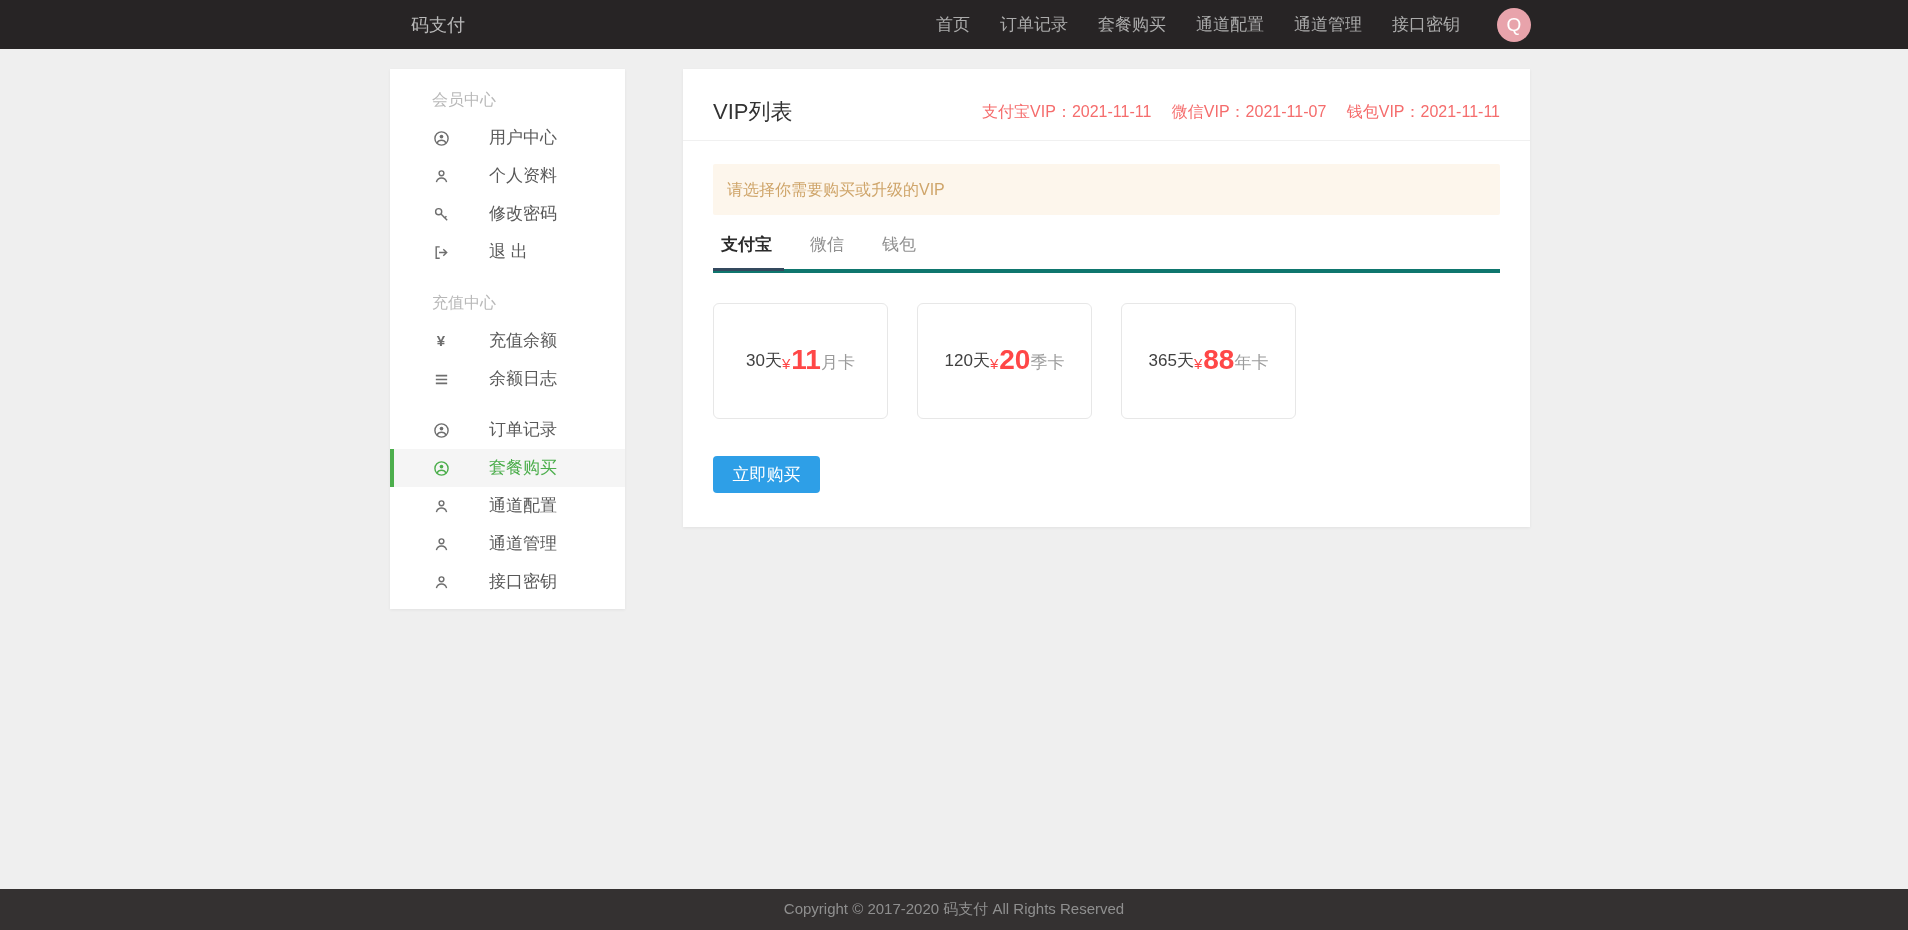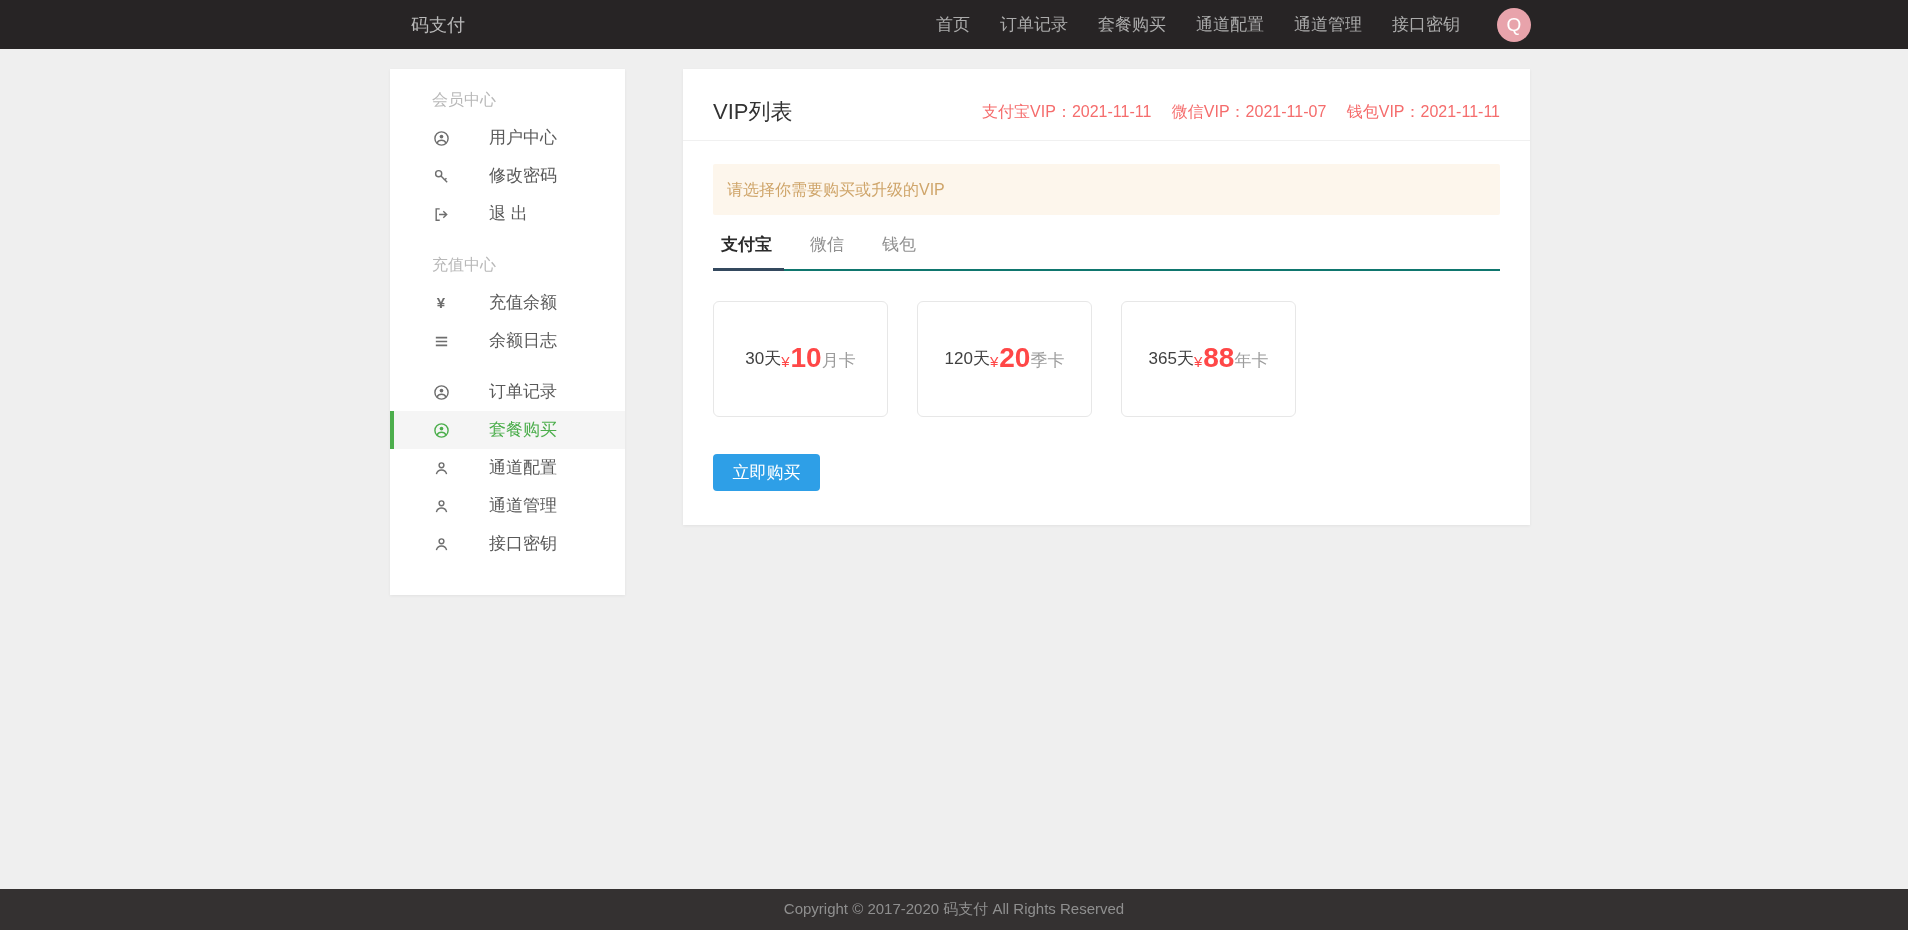--- a/index.html
+++ b/index.html
@@ -26,21 +26,21 @@
   .avatar {
     width: 34px; height: 34px; border-radius: 50%;
     background: var(--avatar-pink, #e8a3ab);
     color: #fff; font-size: 19px;
     display: flex; align-items: center; justify-content: center;
     margin-left: 22px; cursor: pointer;
   }
   
   .sidebar {
     position: absolute; left: 390px; top: 69px; width: 235px;
-    background: #fff; padding: 12px 0 32px;
+    background: #fff; padding: 12px 0 8px;
     box-shadow: 0 1px 3px rgba(0,0,0,0.06);
   }
   .side-section { margin-top: 13px; }
   .side-section:first-child { margin-top: 0; }
   .side-title {
     color: #b8b8b8; font-size: 16px;
     padding: 9px 42px; line-height: 20px;
   }
   .side-item {
     display: flex; align-items: center;
@@ -78,21 +78,21 @@
   .vip-dates span:first-child { margin-left: 0; }
   .alert {
     margin: 23px 30px 0;
     background: var(--alert-bg, #fdf6ec);
     color: var(--alert-text, #cfa56a);
     font-size: 16px; line-height: 19px;
     padding: 16px 14px; border-radius: 2px;
   }
   .tabs {
     margin: 20px 30px 0; display: flex;
-    border-bottom: 2px solid #0f766e;
+    border-bottom: 4px solid #0f766e;
   }
   .tab {
     font-size: 17px; color: #909090; line-height: 20px;
     padding: 0 12px 14px 8px; margin-right: 18px;
     position: relative; cursor: pointer;
   }
   .tab.active { color: #2b2b2b; font-weight: bold; }
   .tab.active::after {
     content: ""; position: absolute; left: 0; right: 0; bottom: -2px;
     height: 3px; background: var(--tab-underline, #34495e);
@@ -149,20 +149,29 @@
             <circle cx="12" cy="12" r="9.3"></circle>
             <circle cx="12" cy="9.3" r="2.6" fill="currentColor" stroke="none"></circle>
             <path d="M5.8 18.3c1.2-2.9 3.8-3.9 6.2-3.9s5 1 6.2 3.9"></path>
           </svg>
         </span>
       <span>用户中心</span>
     </div>
     <div class="side-item">
       <span class="icn">
           <svg viewBox="0 0 24 24" fill="none" stroke="currentColor" stroke-width="2">
+            <circle cx="12" cy="7.5" r="3.4"></circle>
+            <path d="M4.8 20c.9-4.2 3.8-6 7.2-6s6.3 1.8 7.2 6"></path>
+          </svg>
+        </span>
+      <span>个人资料</span>
+    </div>
+    <div class="side-item">
+      <span class="icn">
+          <svg viewBox="0 0 24 24" fill="none" stroke="currentColor" stroke-width="2">
             <circle cx="8" cy="8" r="4.3"></circle>
             <path d="M11.3 11.3L20 20m-3.3-3.3L19 14.4m-4.6.2l1.9 1.9"></path>
           </svg>
         </span>
       <span>修改密码</span>
     </div>
     <div class="side-item">
       <span class="icn">
           <svg viewBox="0 0 24 24" fill="none" stroke="currentColor" stroke-width="2">
             <path d="M9.5 4H4.5v16h5"></path>
@@ -255,21 +264,21 @@
   <div class="tabs">
     <div class="tab active">支付宝</div>
     <div class="tab">微信</div>
     <div class="tab">钱包</div>
   </div>
 
   <div class="plans">
     <div class="plan">
       <div class="plan-days">30天</div>
       <div class="plan-price">
-        <span class="cur">¥</span><span class="amt">10</span>
+        <span class="cur">¥</span><span class="amt">11</span>
       </div>
       <div class="plan-label">月卡</div>
     </div>
     <div class="plan">
       <div class="plan-days">120天</div>
       <div class="plan-price">
         <span class="cur">¥</span><span class="amt">20</span>
       </div>
       <div class="plan-label">季卡</div>
     </div>

